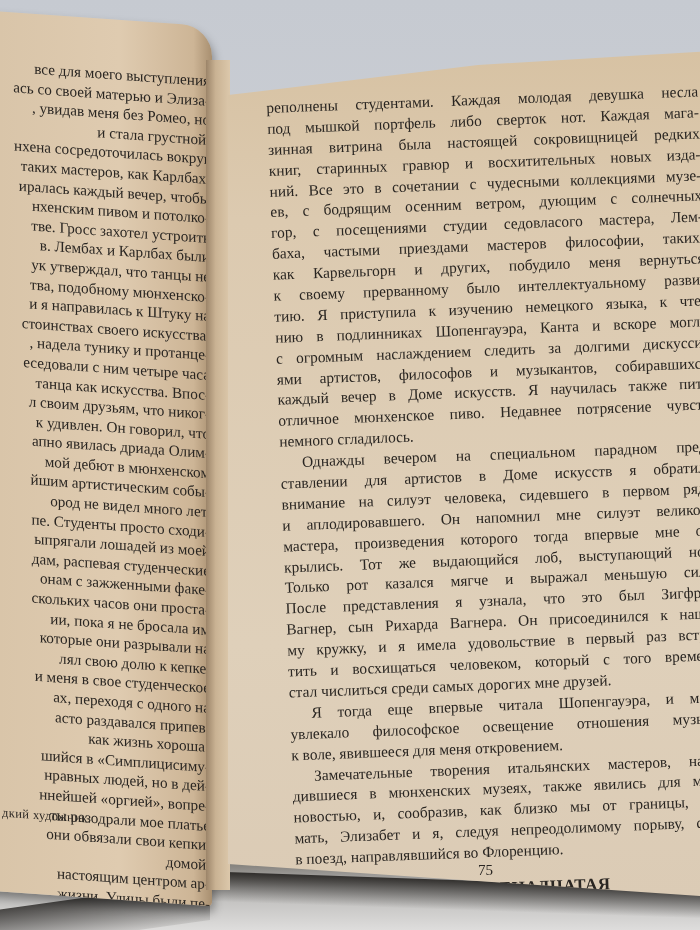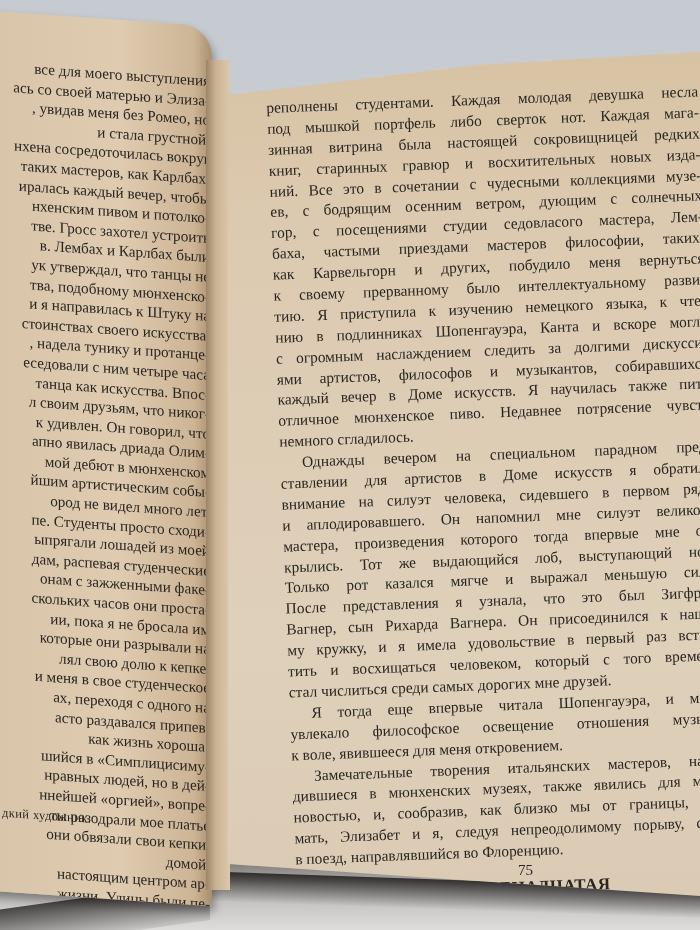--- a/index.html
+++ b/index.html
@@ -107,21 +107,20 @@
       font-size: 17px;
       letter-spacing: 0.3px;
       margin: 16px 0 12px 0;
       height: 20px;
     }
     .page-right .page-number {
       position: absolute;
       left: 250px;
       top: 812px;
       font-size: 15px;
-      margin-left: 40px;
     }
     .bottom-shadow {
       position: absolute;
       left: 195px;
       top: 880px;
       width: 520px;
       height: 30px;
       background: linear-gradient(180deg, rgba(30,28,26,0.85) 0%, rgba(60,58,56,0.3) 70%, rgba(0,0,0,0) 100%);
       transform: skewY(2deg);
     }

